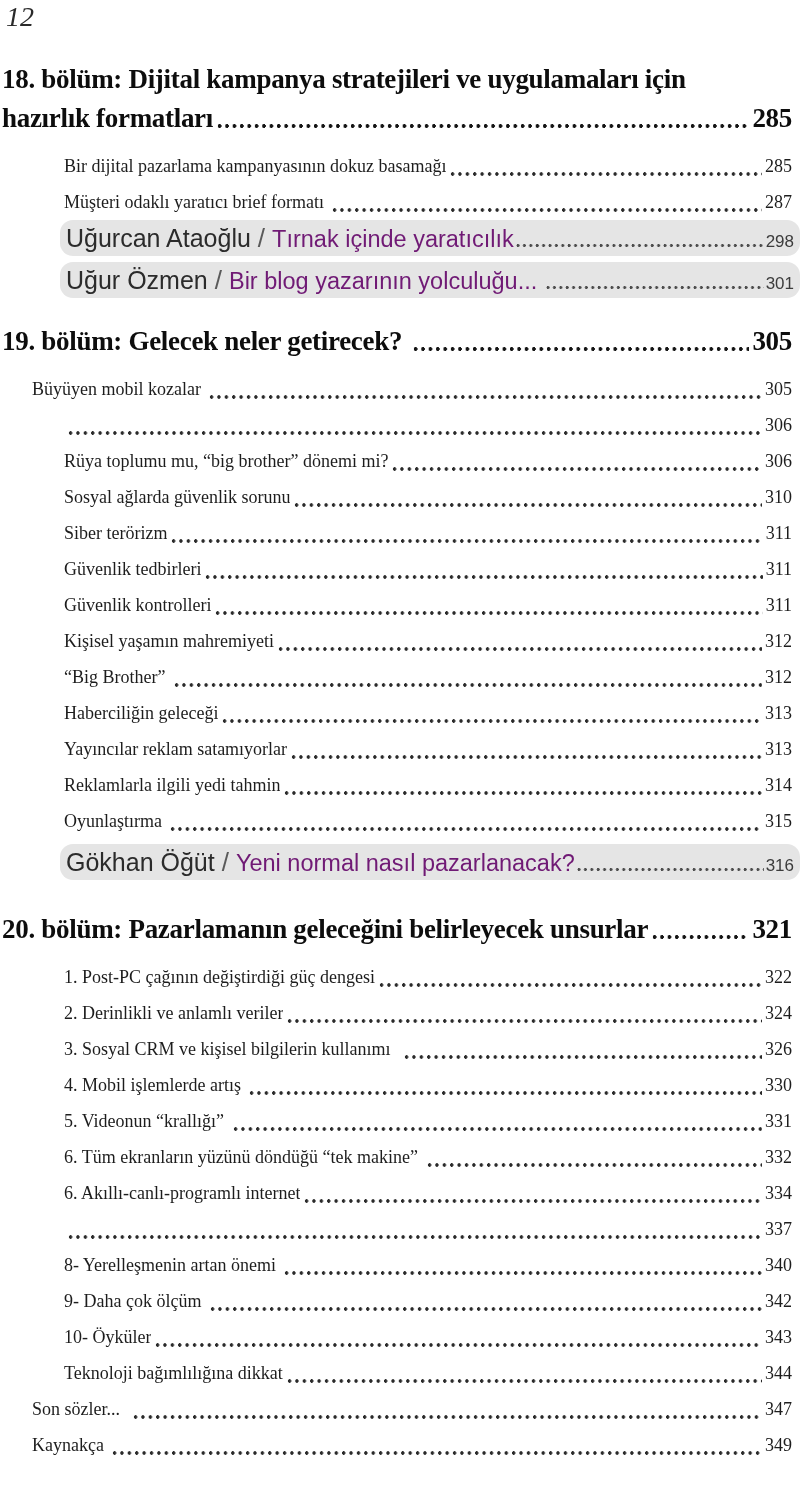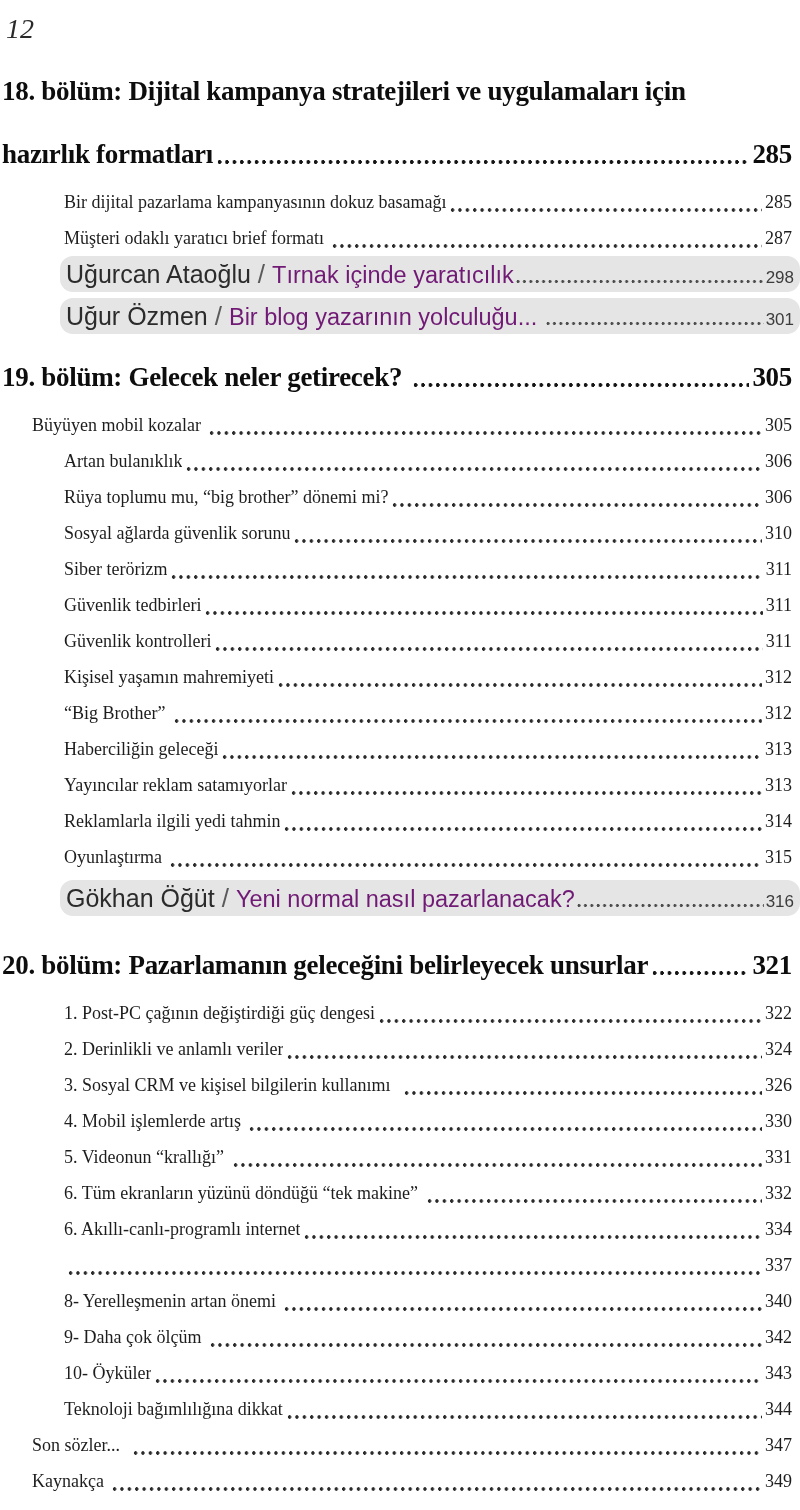--- a/index.html
+++ b/index.html
@@ -8,21 +8,21 @@
     background: #ffffff;
     font-family: "Liberation Serif", serif;
   }
   .page {
     position: relative;
     width: 800px;
     height: 1510px;
     background: #ffffff;
     overflow: hidden;
     box-sizing: border-box;
-    padding-top: 12px;
+    padding-top: 0;
   }
   
   .corner {
     font-style: italic;
     font-size: 28px;
     line-height: 34px;
     color: #2a2a2a;
     padding-left: 6px;
     height: 34px;
   }
@@ -33,21 +33,20 @@
   .chapter-line {
     display: flex;
     align-items: baseline;
     font-weight: 700;
     font-size: 27px;
     letter-spacing: -0.3px;
     line-height: 39px;
     color: #0d0d0d;
     padding: 0 8px 0 2px;
     white-space: pre;
-    margin-top: 24px;
   }
   .ch-page { font-weight: 700; }
   
   .row {
     display: flex;
     align-items: baseline;
     font-size: 18px;
     line-height: 36px;
     height: 36px;
     color: #1d1d1d;
@@ -114,21 +113,21 @@
         <div class="row indent-2"><span class="label">Bir dijital pazarlama kampanyasının dokuz basamağı</span><span class="dots"></span><span class="pageno">285</span></div>
         <div class="row indent-2"><span class="label">Müşteri odaklı yaratıcı brief formatı </span><span class="dots"></span><span class="pageno">287</span></div>
         <div class="contrib"><span class="c-name">Uğurcan Ataoğlu</span><span class="c-sep">/</span><span class="c-desc">Tırnak içinde yaratıcılık</span><span class="dots"></span><span class="pageno">298</span></div>
         <div class="contrib"><span class="c-name">Uğur Özmen</span><span class="c-sep">/</span><span class="c-desc">Bir blog yazarının yolculuğu... </span><span class="dots"></span><span class="pageno">301</span></div>
       </section>
       <section class="sec sec-1">
         <div class="chapter-block">
           <div class="chapter-line"><span class="label">19. bölüm: Gelecek neler getirecek? </span><span class="dots"></span><span class="pageno ch-page">305</span></div>
         </div>
         <div class="row indent-1"><span class="label">Büyüyen mobil kozalar </span><span class="dots"></span><span class="pageno">305</span></div>
-        <div class="row indent-2"><span class="label">Artan bulanıklık</span><span class="dots"></span><span class="pageno">306</span></div>
+        <div class="row indent-2"><span class="dots"></span><span class="pageno">306</span></div>
         <div class="row indent-2"><span class="label">Rüya toplumu mu, “big brother” dönemi mi?</span><span class="dots"></span><span class="pageno">306</span></div>
         <div class="row indent-2"><span class="label">Sosyal ağlarda güvenlik sorunu</span><span class="dots"></span><span class="pageno">310</span></div>
         <div class="row indent-2"><span class="label">Siber terörizm</span><span class="dots"></span><span class="pageno">311</span></div>
         <div class="row indent-2"><span class="label">Güvenlik tedbirleri</span><span class="dots"></span><span class="pageno">311</span></div>
         <div class="row indent-2"><span class="label">Güvenlik kontrolleri</span><span class="dots"></span><span class="pageno">311</span></div>
         <div class="row indent-2"><span class="label">Kişisel yaşamın mahremiyeti</span><span class="dots"></span><span class="pageno">312</span></div>
         <div class="row indent-2"><span class="label">“Big Brother” </span><span class="dots"></span><span class="pageno">312</span></div>
         <div class="row indent-2"><span class="label">Haberciliğin geleceği</span><span class="dots"></span><span class="pageno">313</span></div>
         <div class="row indent-2"><span class="label">Yayıncılar reklam satamıyorlar</span><span class="dots"></span><span class="pageno">313</span></div>
         <div class="row indent-2"><span class="label">Reklamlarla ilgili yedi tahmin</span><span class="dots"></span><span class="pageno">314</span></div>

